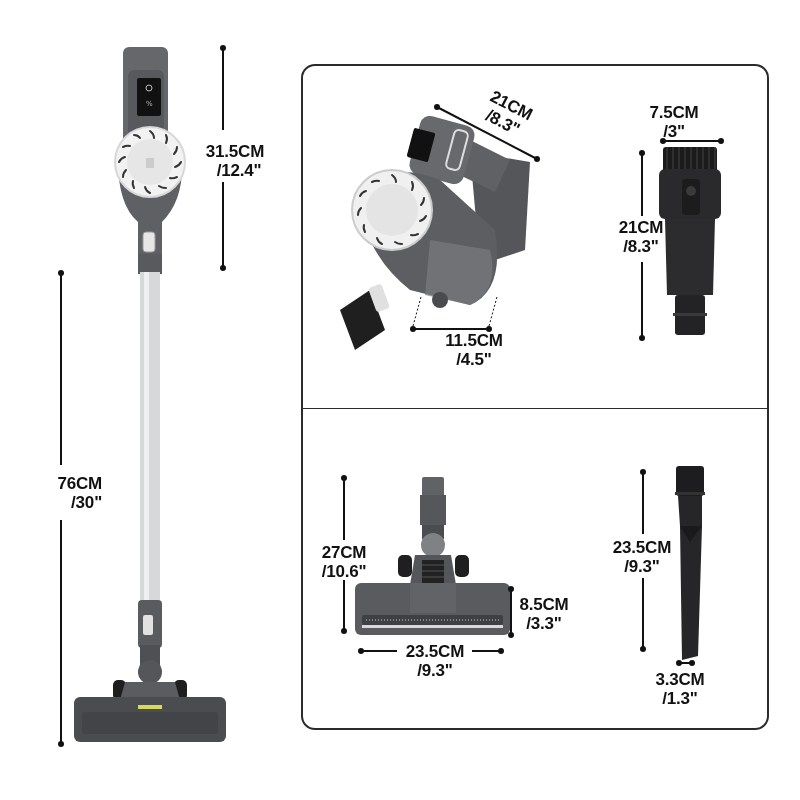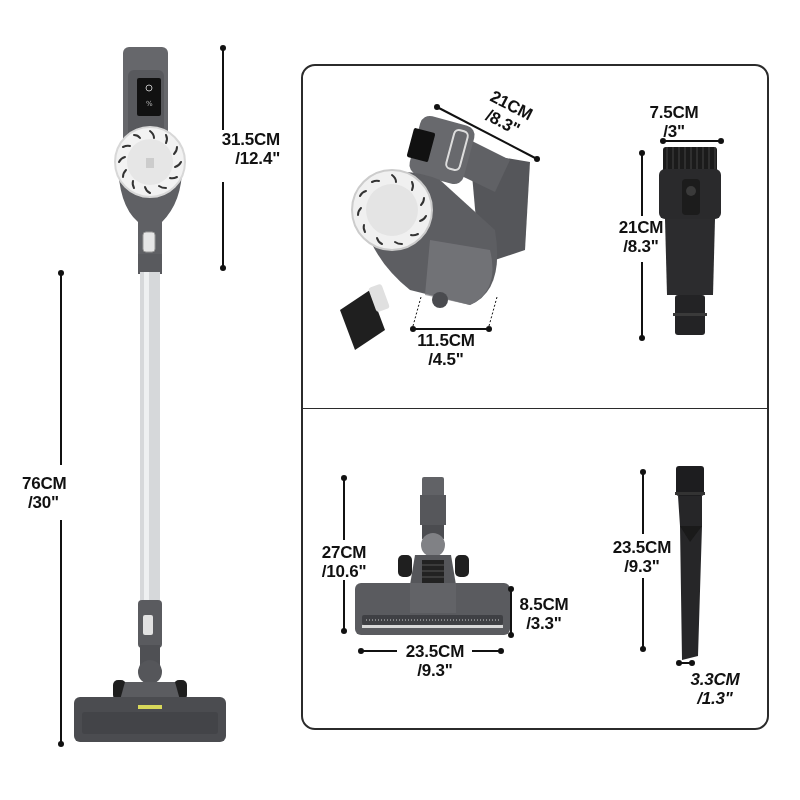--- a/index.html
+++ b/index.html
@@ -65,32 +65,32 @@
     <rect x="82" y="712" width="136" height="22" rx="3" fill="#434448"></rect>
     <rect x="138" y="705" width="24" height="4" fill="#d8d85a"></rect>
   </svg>
 </div>
 
 <div>
   <div class="dot" style="left:220px;top:45px"></div>
   <div class="vline" style="left:222px;top:48px;height:82px"></div>
   <div class="vline" style="left:222px;top:182px;height:85px"></div>
   <div class="dot" style="left:220px;top:265px"></div>
-  <div class="label" style="left:190px;top:130px;width:90px;text-align:right">
+  <div class="label" style="left:190px;top:142px;width:90px;text-align:center">
     <span>31.5CM</span>
     <span style="padding-left:8px">/12.4"</span>
   </div>
 </div>
 
 <div>
   <div class="dot" style="left:58px;top:270px"></div>
   <div class="vline" style="left:60px;top:273px;height:192px"></div>
   <div class="vline" style="left:60px;top:520px;height:223px"></div>
   <div class="dot" style="left:58px;top:741px"></div>
-  <div class="label" style="left:22px;top:474px;width:80px;text-align:left">
+  <div class="label" style="left:22px;top:474px;width:80px;text-align:right">
     <span>76CM</span>
     <span style="padding-left:6px">/30"</span>
   </div>
 </div>
 
 <div class="panel" style="top:64px;height:345px;border-radius:14px 14px 0 0;border-bottom-width:1px;"></div>
 
 <div>
   <svg class="abs" style="left:330px;top:100px" width="220" height="250" viewBox="0 0 220 250">
 
@@ -139,21 +139,21 @@
 </div>
 
 <div>
   <svg class="abs" style="left:405px;top:295px" width="95" height="40" viewBox="0 0 95 40">
     <line x1="8" y1="34" x2="84" y2="34" stroke="#111" stroke-width="2"></line>
     <circle cx="8" cy="34" r="3" fill="#111"></circle>
     <circle cx="84" cy="34" r="3" fill="#111"></circle>
     <line x1="8" y1="31" x2="16" y2="2" stroke="#111" stroke-width="1" stroke-dasharray="2 2"></line>
     <line x1="84" y1="31" x2="92" y2="2" stroke="#111" stroke-width="1" stroke-dasharray="2 2"></line>
   </svg>
-  <div class="label" style="left:396px;top:331px;width:100px;">
+  <div class="label" style="left:424px;top:331px;width:100px;">
     <span>11.5CM</span>
     <span>/4.5"</span>
   </div>
 </div>
 
 <div>
   <svg class="abs" style="left:655px;top:145px" width="70" height="195" viewBox="0 0 70 195">
     <g fill="#1b1b1b">
       <rect x="8" y="2" width="54" height="26" rx="3"></rect>
     </g>
@@ -274,17 +274,17 @@
   <div class="label" style="left:603px;top:538px;width:78px;">
     <span>23.5CM</span>
     <span>/9.3"</span>
   </div>
 </div>
 
 <div>
   <div class="dot" style="left:676px;top:660px"></div>
   <div class="hline" style="left:679px;top:662px;width:12px"></div>
   <div class="dot" style="left:689px;top:660px"></div>
-  <div class="label" style="left:680px;top:670px;width:70px;font-style:italic;">
+  <div class="label" style="left:645px;top:670px;width:70px;">
     <span>3.3CM</span>
     <span>/1.3"</span>
   </div>
 </div>
 
 </body></html>

